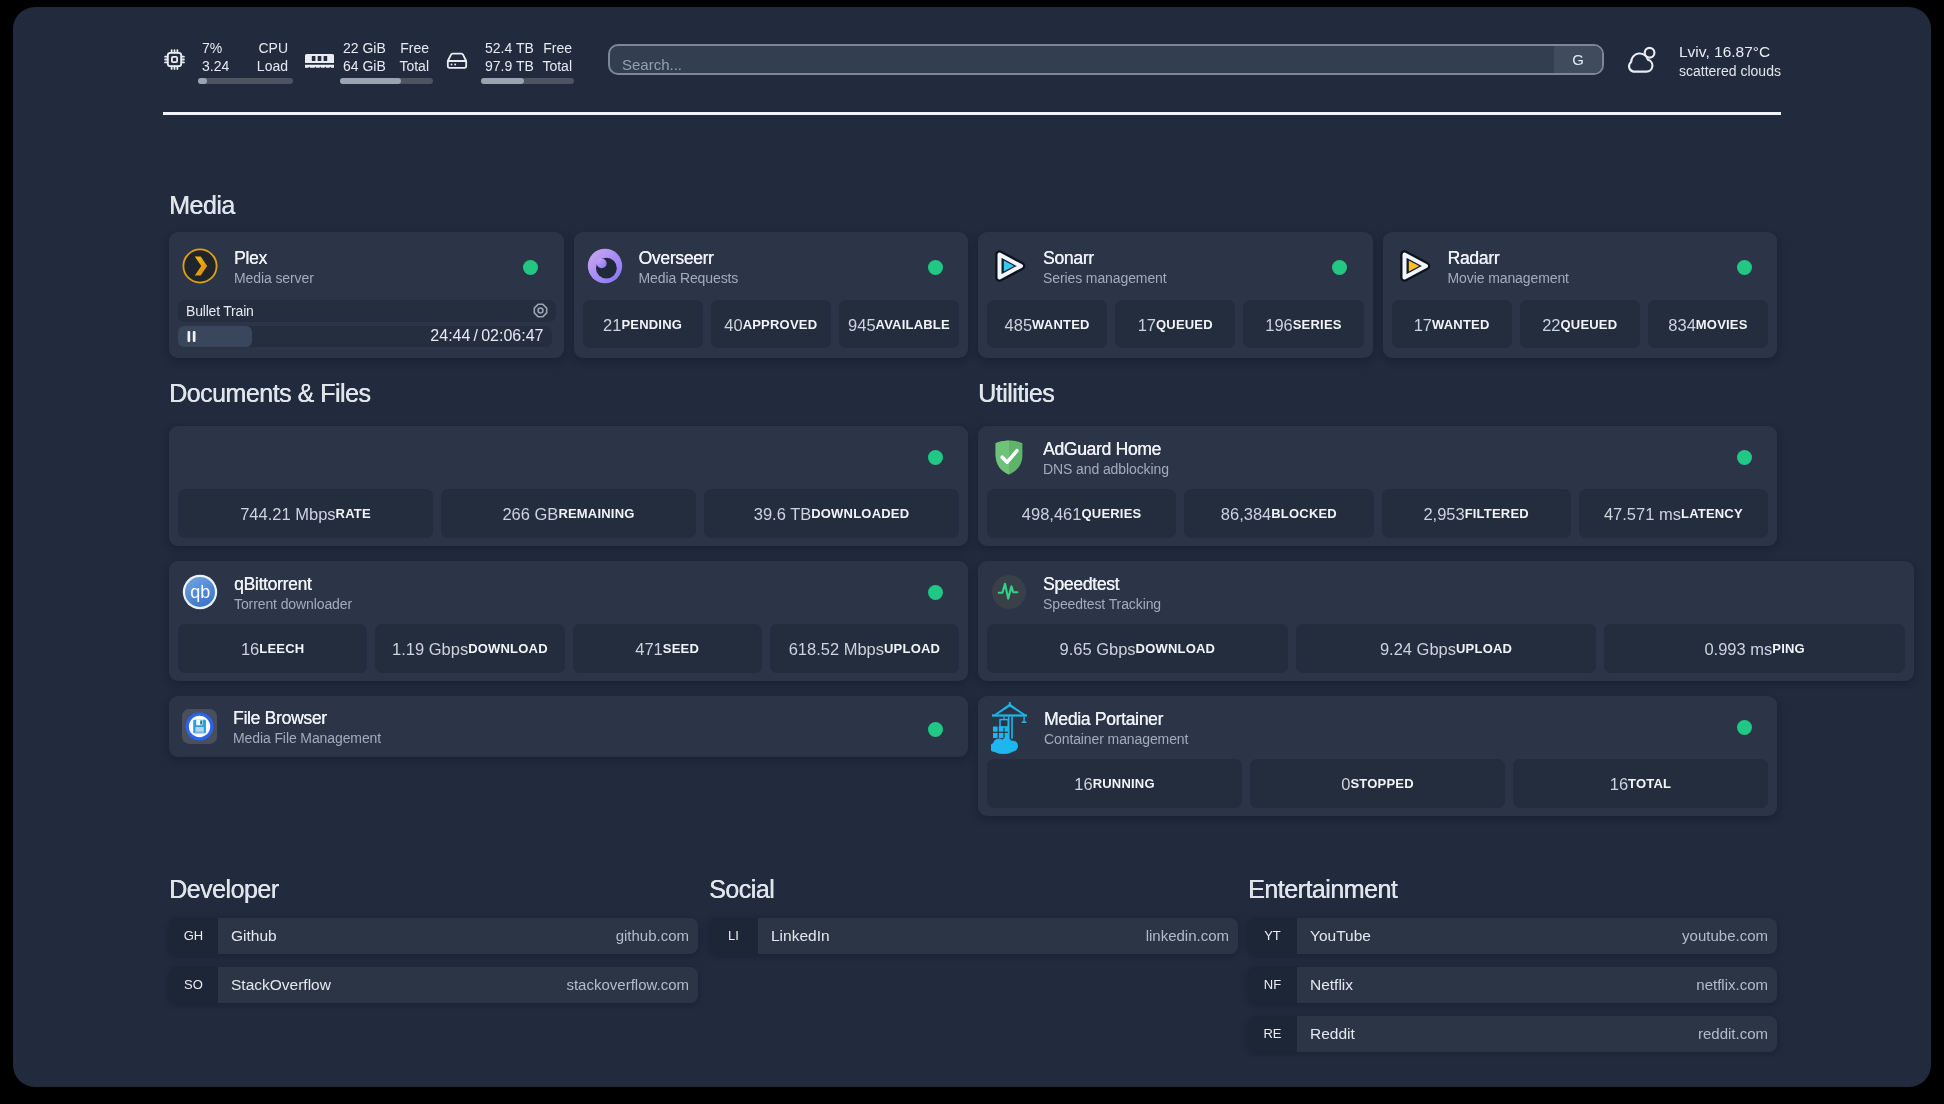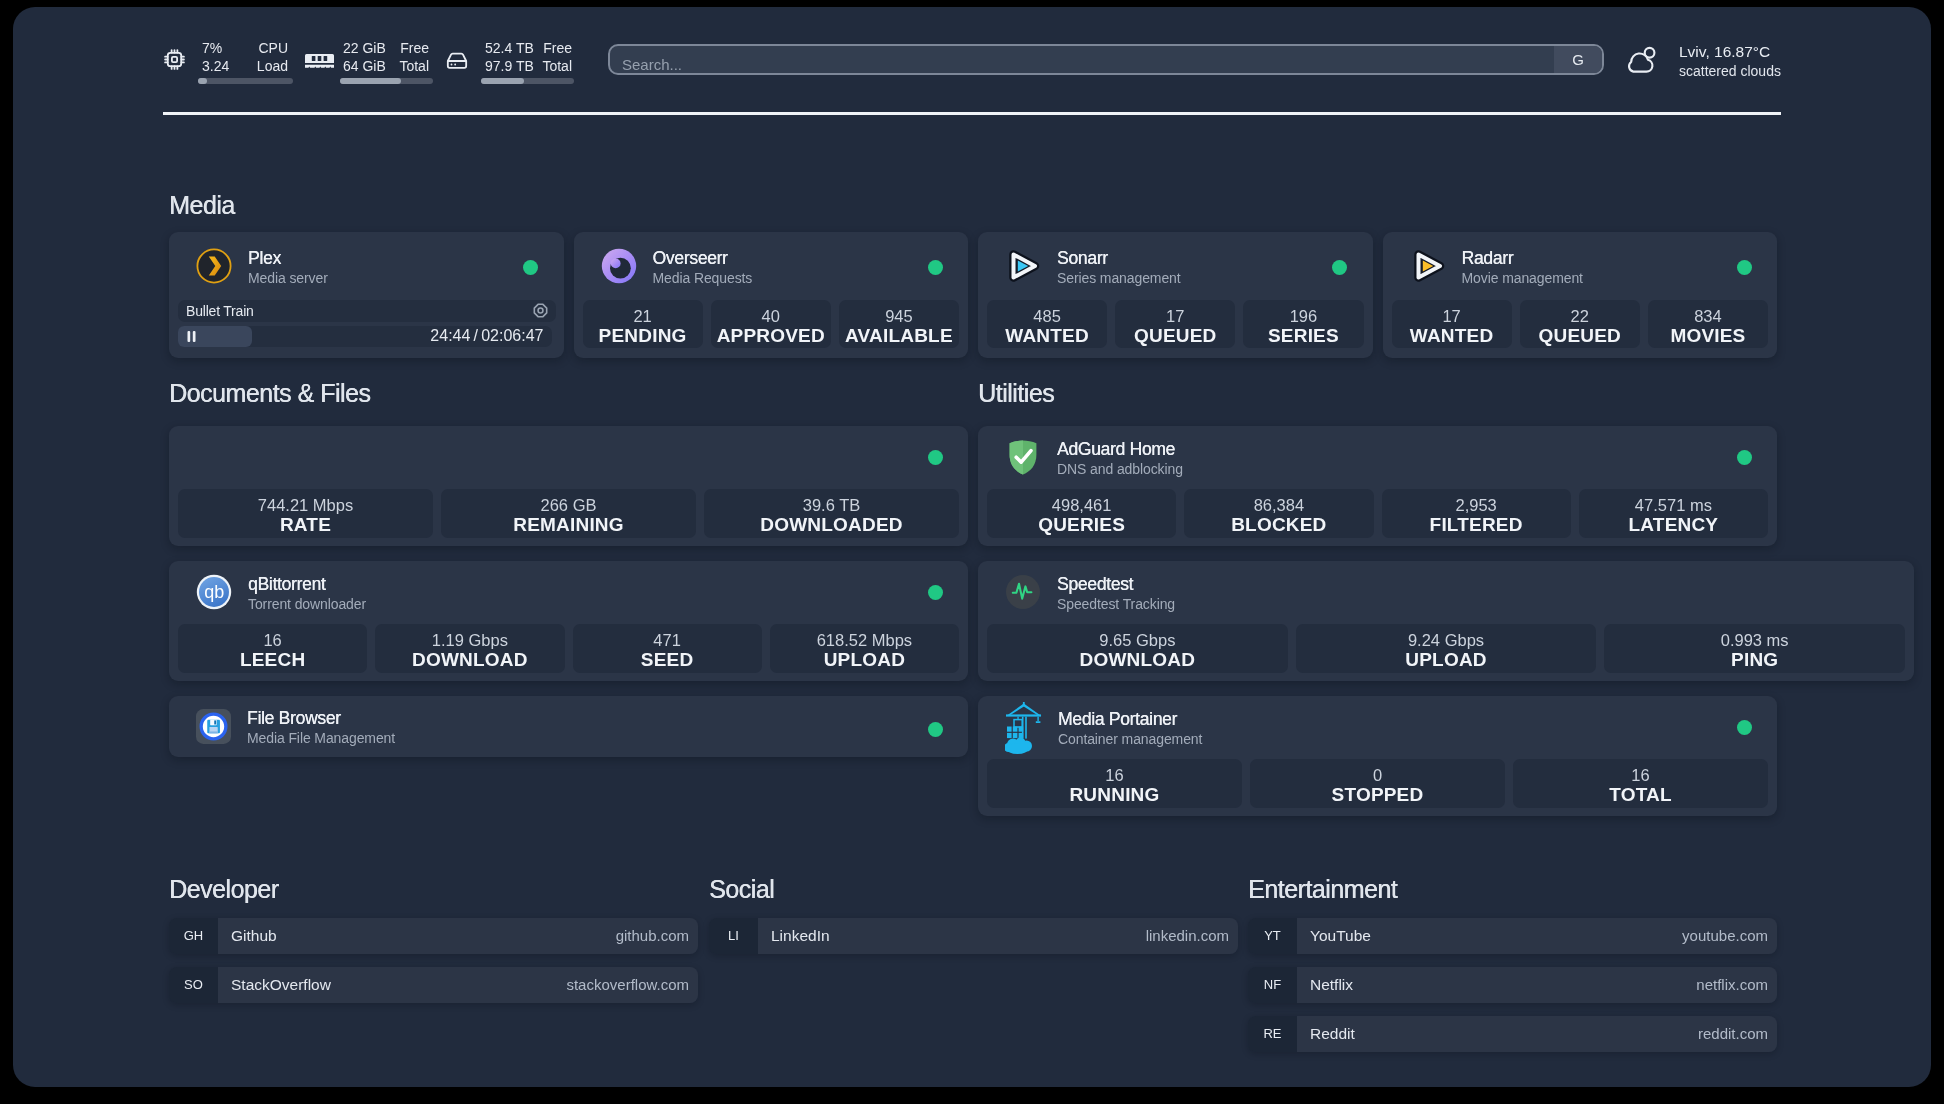--- a/index.html
+++ b/index.html
@@ -1,30 +1,30 @@
 <!DOCTYPE html>
 <html><head>
 <meta charset="utf-8">
 <style>
 *{margin:0;padding:0;box-sizing:border-box}
 html,body{width:1944px;height:1104px;background:#000;font-family:"Liberation Sans",sans-serif;overflow:hidden}
 #frame{position:absolute;left:13px;top:7px;width:1918px;height:1080px;border-radius:22px;background:#212b3d;overflow:hidden}
 .abs{position:absolute}
 .h2{position:absolute;font-size:25px;line-height:25px;font-weight:500;color:#e0e5ec;letter-spacing:-.5px;text-shadow:.4px 0 0 #e0e5ec}
 .card{position:absolute;background:#2b3547;border-radius:9px;box-shadow:0 3px 8px rgba(8,12,20,.3)}
-.chead{display:flex;align-items:center;padding:0 27px}
+.chead{display:flex;align-items:center;padding:0 13px}
 .cicon{width:36px;height:36px;flex:0 0 36px;margin-right:16px;position:relative}
 .chead>div:last-child{margin-top:2px}
 .ct{font-size:17.5px;font-weight:500;color:#eef1f6;line-height:21px;letter-spacing:-.3px;text-shadow:.3px 0 0 #eef1f6}
 .cs{font-size:14px;color:#a3acba;line-height:16px;margin-top:1px;letter-spacing:-.1px}
 .dot{position:absolute;width:15px;height:15px;border-radius:50%;background:#20c884;right:25.5px}
 .stats{position:absolute;left:9px;right:9px;display:flex;gap:8px}
-.stat{flex:1;background:#232d3e;border-radius:7px;display:flex;flex-direction:column;align-items:center;justify-content:center;padding-top:2px}
+.stat{flex:1;background:#232d3e;border-radius:7px;display:flex;flex-direction:row;align-items:center;justify-content:center;padding-top:2px}
 .sn{font-size:16.5px;color:#ccd3dd;line-height:21px}
-.sl{font-size:19px;font-weight:700;color:#f1f4f8;line-height:18px;letter-spacing:.2px}
+.sl{font-size:13px;font-weight:700;color:#f1f4f8;line-height:18px;letter-spacing:.2px}
 .bm{position:absolute;height:36px;display:flex;border-radius:8px;overflow:hidden;box-shadow:0 2px 6px rgba(8,12,20,.25)}
 .ab{width:49px;background:#1c2636;color:#e9edf3;font-size:13px;display:flex;align-items:center;justify-content:center;flex:0 0 49px}
 .bd{flex:1;background:#2c3546;display:flex;align-items:center;padding:0 9px 0 13px}
 .bn{font-size:15.5px;color:#e4e8ef}
 .bu{font-size:15px;color:#b2bbc9;margin-left:auto}
 .rcol{font-size:14px;color:#e7eaf0;line-height:18px}
 .bar{position:absolute;height:5.5px;border-radius:3px;background:#4d5565}
 .barf{position:absolute;left:0;top:0;height:5.5px;border-radius:3px;background:#9aa3b0}
 </style>
 </head>

